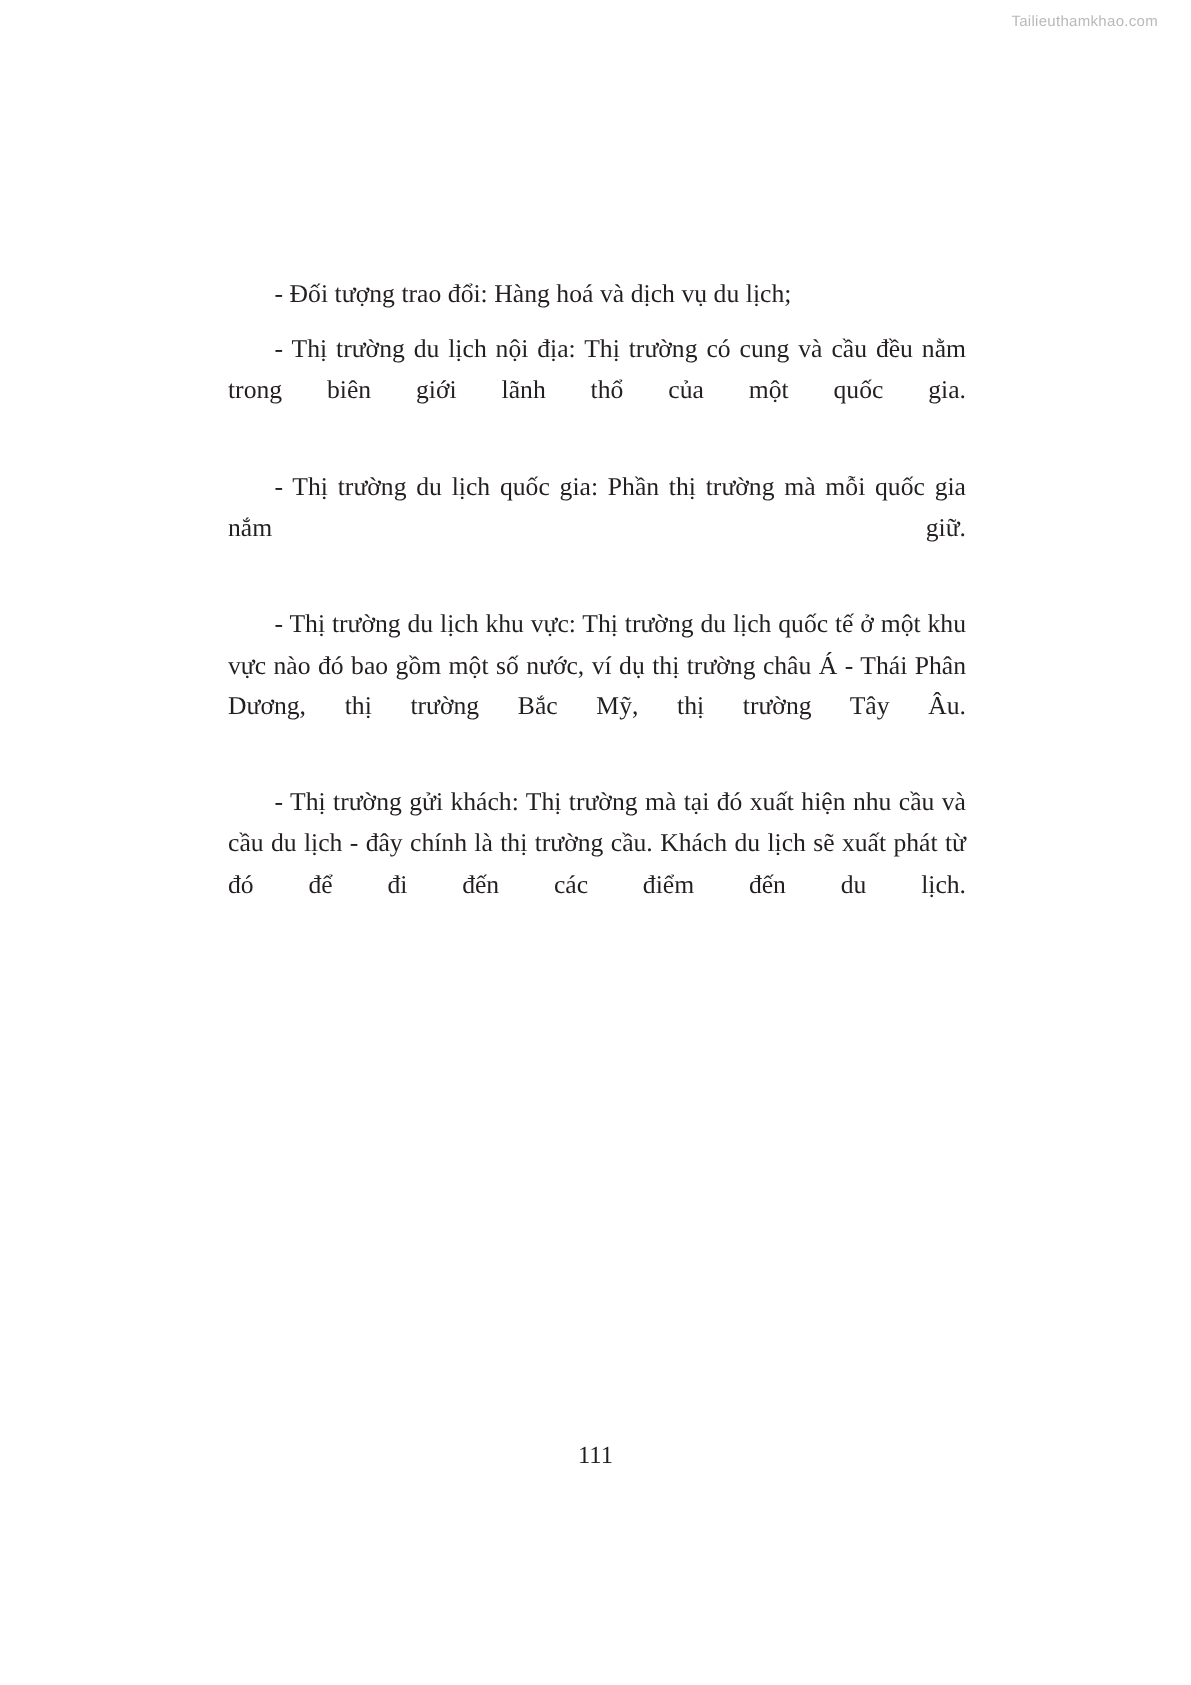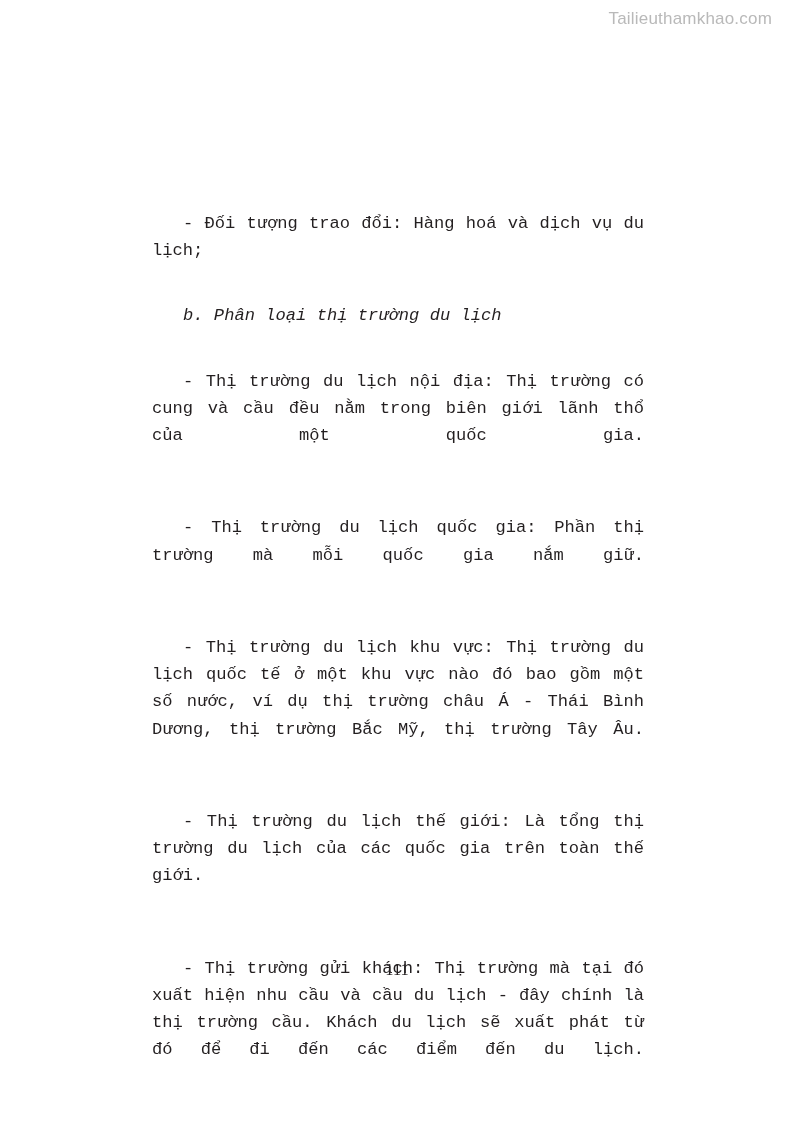--- a/index.html
+++ b/index.html
@@ -20,21 +20,21 @@
     position: absolute;
     inset: 0;
     background: #ffffff;
   }
 
   .watermark {
     position: absolute;
     top: 9px;
     right: 22px;
     font-family: "Liberation Sans", sans-serif;
-    font-size: 17px;
+    font-size: 10px;
     letter-spacing: 0.2px;
     color: #b9b9b9;
     white-space: nowrap;
     user-select: none;
   }
 
   .content {
     position: absolute;
     left: 152px;
     top: 172px;
@@ -54,21 +54,21 @@
   }
 
   
   p.para::after {
     content: "";
     display: inline-block;
     width: 100%;
   }
   p.para.ragged::after { content: none; display: none; }
 
-  p.spacer-sm { margin-top: 38px; font-family: Liberation Mono, monospace; }
+  p.spacer-sm { margin-top: 10px; }
 
   p.heading-italic {
     font-style: italic;
   }
 
   .pagenum {
     position: absolute;
     left: 0;
     right: 0;
     top: 960px;
@@ -84,32 +84,30 @@
 <div class="page">
 
   <div class="watermark">Tailieuthamkhao.com</div>
 
   <div class="content">
 
 
     <p class="para ragged spacer-sm">- Đối tượng trao đổi: Hàng hoá và dịch vụ du lịch;</p>
 
 
-    <p class="para ragged heading-italic spacer-sm">b. Phân loại thị trường du lịch</p>
 
 
 
     <p class="para spacer-sm">- Thị trường du lịch nội địa: Thị trường có cung và cầu đều nằm trong biên giới lãnh thổ của một quốc gia.</p>
 
 
     <p class="para spacer-sm">- Thị trường du lịch quốc gia: Phần thị trường mà mỗi quốc gia nắm giữ.</p>
 
-    <p class="para spacer-sm">- Thị trường du lịch khu vực: Thị trường du lịch quốc tế ở một khu vực nào đó bao gồm một số nước, ví dụ thị trường châu Á - Thái Bình Dương, thị trường Bắc Mỹ, thị trường Tây Âu.</p>
+    <p class="para spacer-sm">- Thị trường du lịch khu vực: Thị trường du lịch quốc tế ở một khu vực nào đó bao gồm một số nước, ví dụ thị trường châu Á - Thái Phân Dương, thị trường Bắc Mỹ, thị trường Tây Âu.</p>
 
-    <p class="para spacer-sm">- Thị trường du lịch thế giới: Là tổng thị trường du lịch của các quốc gia trên toàn thế giới.</p>
 
 
     <p class="para spacer-sm">- Thị trường gửi khách: Thị trường mà tại đó xuất hiện nhu cầu và cầu du lịch - đây chính là thị trường cầu. Khách du lịch sẽ xuất phát từ đó để đi đến các điểm đến du lịch.</p>
 
   </div>
 
   <div class="pagenum">111</div>
 
 </div>
 

